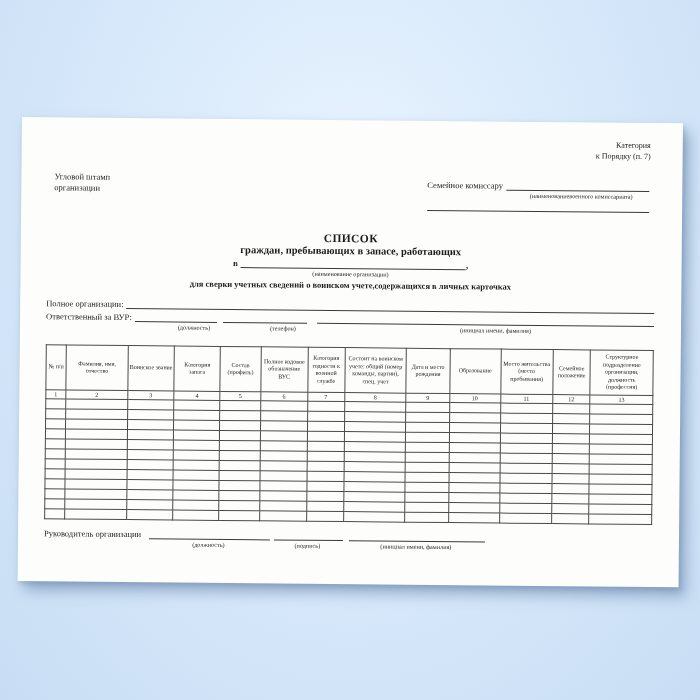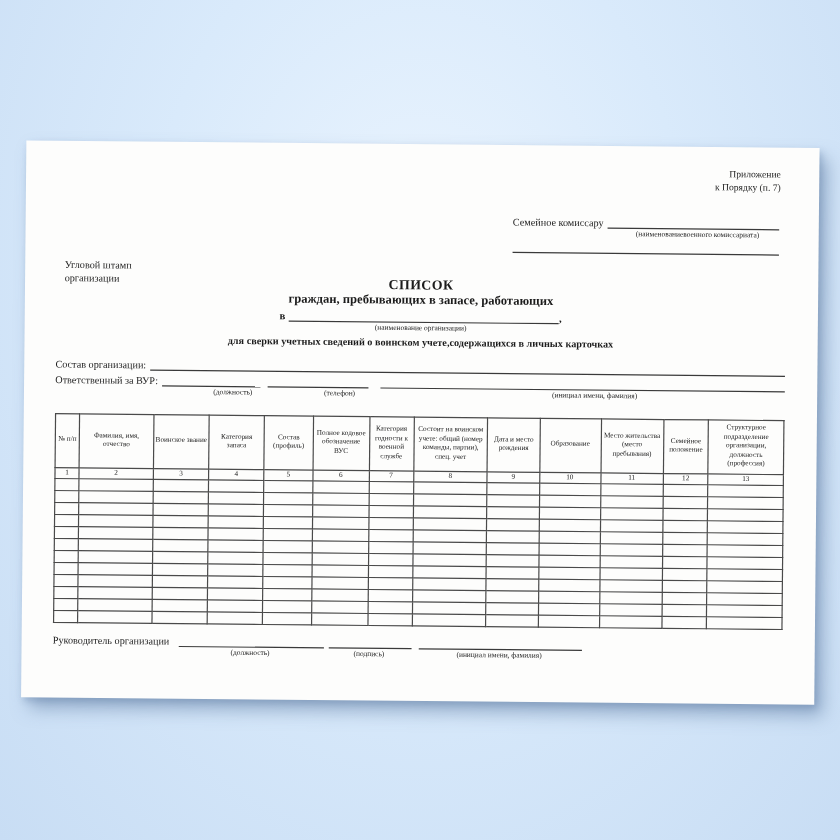--- a/index.html
+++ b/index.html
@@ -13,21 +13,21 @@
   }
   .page{
     position:absolute;left:22px;top:117px;width:661px;height:464px;
     background:#fdfdfc;
     transform:rotate(0.55deg);transform-origin:0 0;
     box-shadow:7px 9px 14px rgba(90,120,160,0.5), 2px 3px 5px rgba(90,120,160,0.3);
     color:#1c1c1c;
   }
   .abs{position:absolute;}
   .appendix{right:32px;top:18px;text-align:right;font-size:8px;line-height:1.35;}
-  .stamp{left:33px;top:54px;font-size:8.5px;line-height:1.35;margin-top:44px;}
+  .stamp{left:33px;top:54px;font-size:8.5px;line-height:1.35;}
   .commissar{left:406px;top:58px;width:222px;font-size:8.5px;}
   .commissar .row1{display:flex;align-items:flex-end;}
   .commissar .row1 .lbl{white-space:nowrap;padding-right:3px;}
   .fill-line{flex:1;border-bottom:1px solid #3a3a3a;height:10px;}
   .commissar .cap{margin-left:86px;text-align:center;font-size:6.2px;margin-top:1px;}
   .commissar .line2{margin-top:11px;border-bottom:1px solid #3a3a3a;height:1px;width:100%;}
   .titleblock{left:26px;top:112px;width:608px;text-align:center;}
   .t1{font-size:11.5px;font-weight:bold;letter-spacing:0.4px;}
   .t2{font-size:10.5px;font-weight:bold;margin-top:1px;}
   .t3{display:flex;justify-content:center;align-items:flex-end;font-size:9px;font-weight:bold;margin-top:2px;}
@@ -60,21 +60,21 @@
   .fcap3{left:304px;width:136px;}
 </style>
 </head>
 <body>
 
 <div class="bg"></div>
 
 <div class="page">
 
   <div class="abs appendix">
-    <div>Приложение</div>
+    <div>Категория</div>
     <div>к Порядку (п. 7)</div>
   </div>
 
   <div class="abs stamp">
     <div>Угловой штамп</div>
     <div>организации</div>
   </div>
 
   <div class="abs commissar">
     <div class="row1">
@@ -91,21 +91,21 @@
     <div class="t3">
       <span>в</span>
       <span class="orgline"></span>
       <span>,</span>
     </div>
     <div class="t3cap">(наименование организации)</div>
     <div class="t4">для сверки учетных сведений о воинском учете,содержащихся в личных карточках</div>
   </div>
 
   <div class="abs addr">
-    <span class="lbl">Состав организации:</span>
+    <span class="lbl">Полное организации:</span>
     <span class="fill-line"></span>
   </div>
 
   <div class="abs resp">
     <span class="lbl">Ответственный за ВУР:</span>
     <span class="seg" style="width:82px;"></span>
     <span style="width:6px;"></span>
     <span class="seg" style="width:84px;"></span>
     <span style="width:10px;"></span>
     <span class="seg" style="flex:1;"></span>

